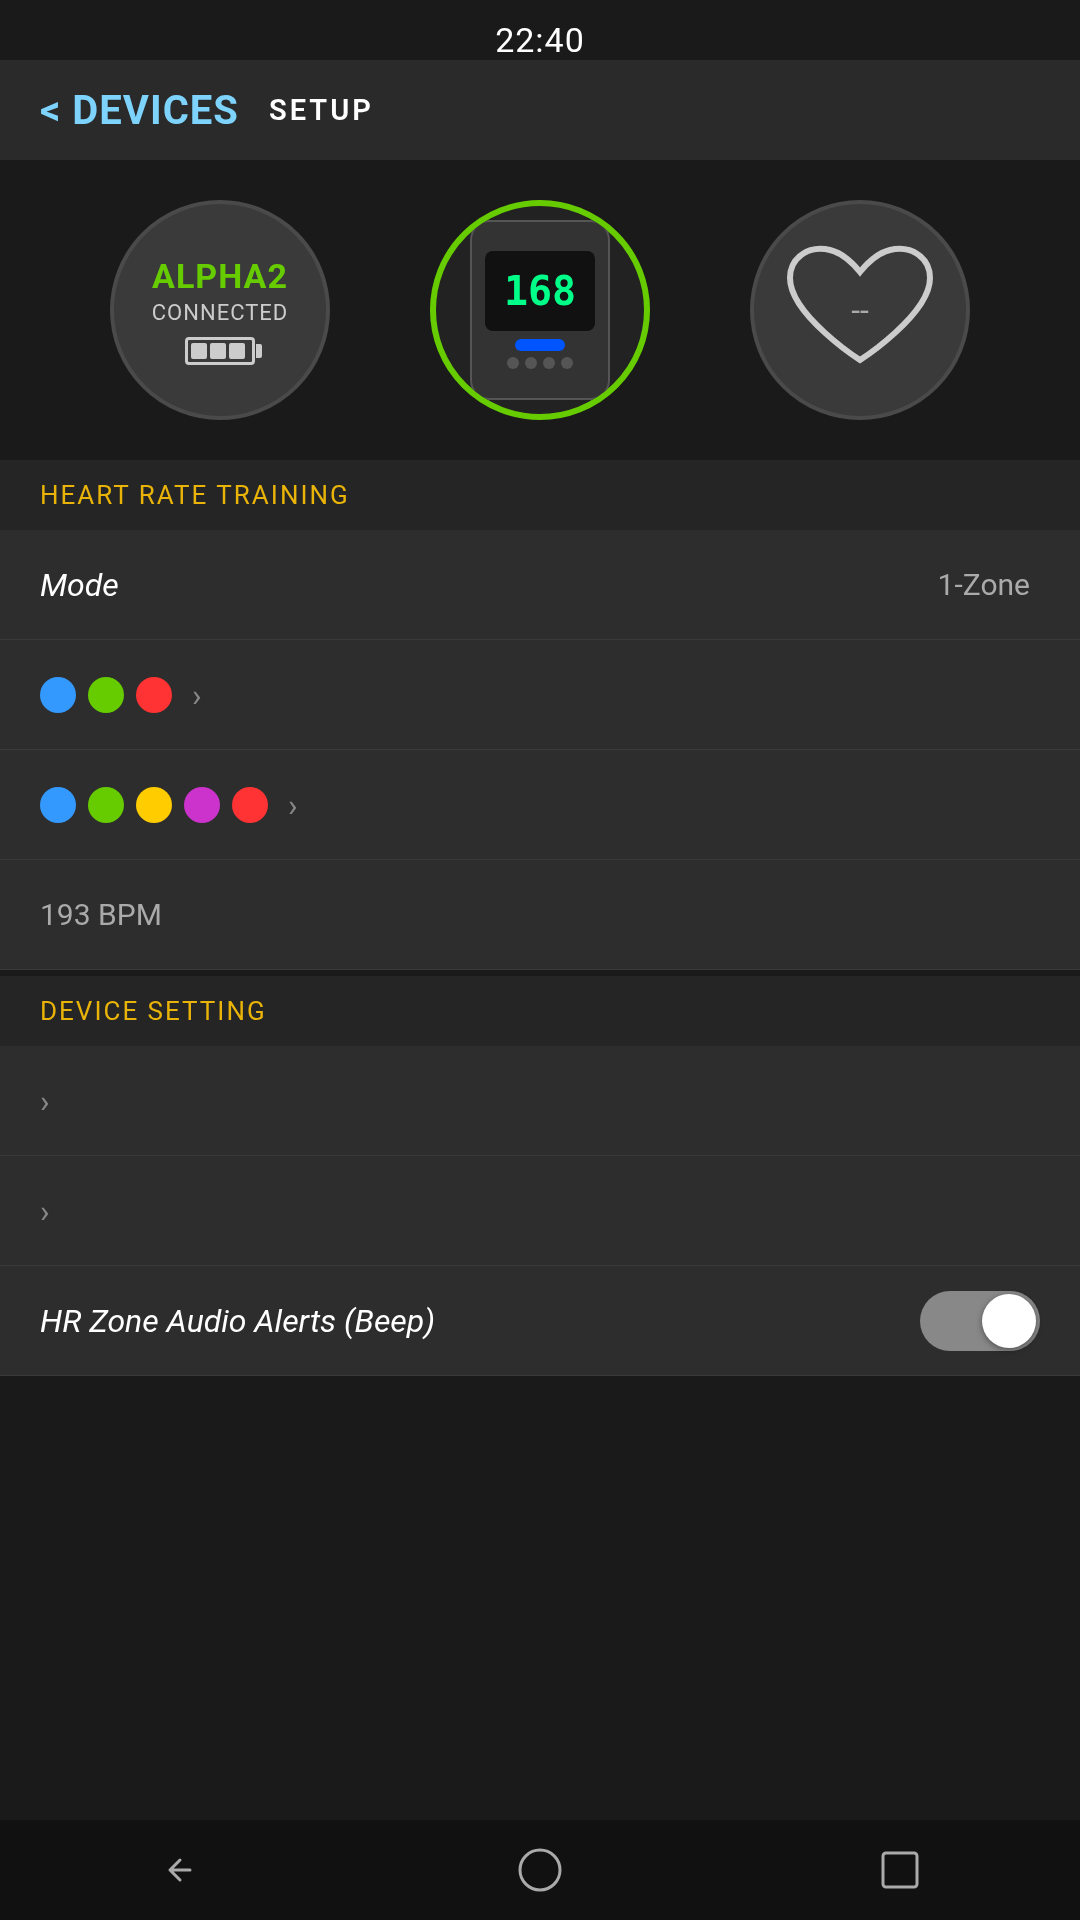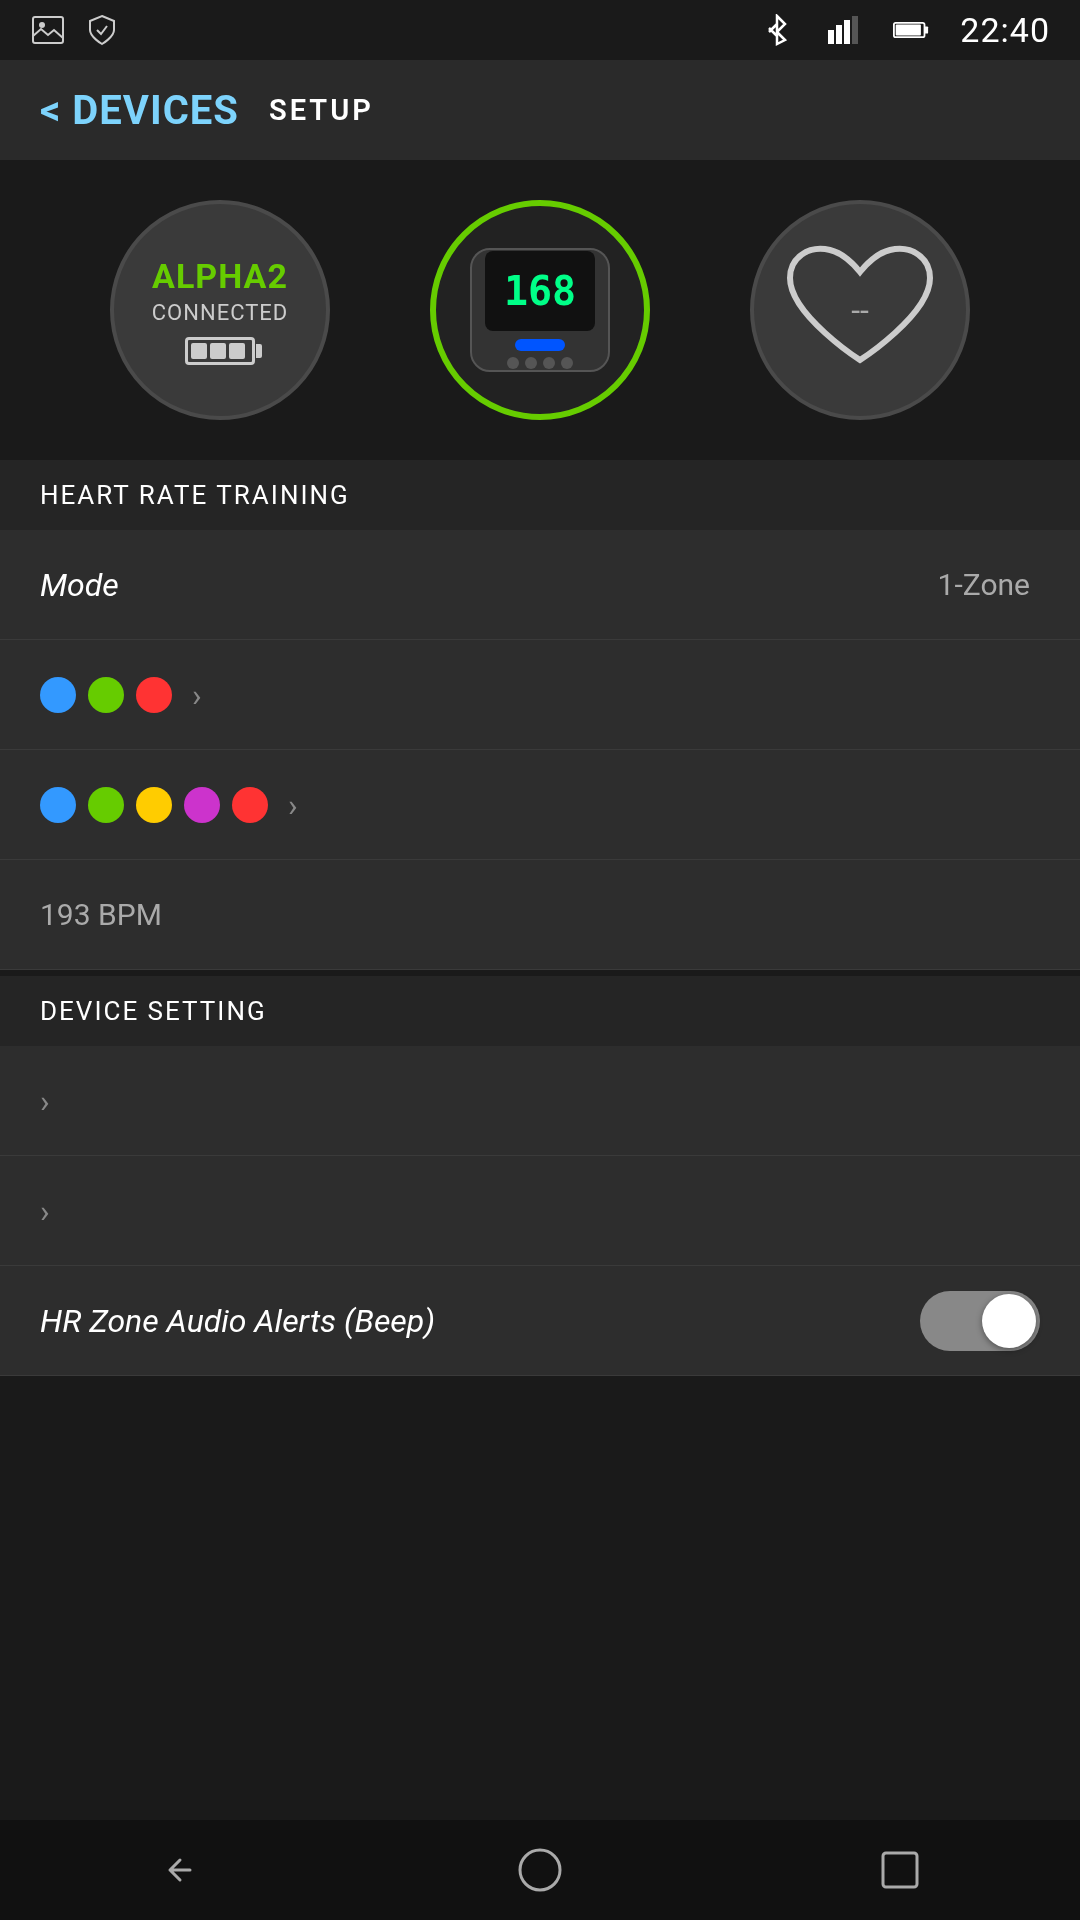--- a/index.html
+++ b/index.html
@@ -14,22 +14,23 @@
       overflow-x: hidden;
     }
 
     
     .status-bar {
       height: 60px;
       background: #1a1a1a;
       display: flex;
       align-items: center;
       justify-content: flex-end;
-      padding: 16px 30px;
+      padding: 0 30px;
       gap: 31px;
+      flex-direction: column;
     }
 
     .status-bar-left {
       margin-right: auto;
       display: flex;
       align-items: center;
       gap: 18px;
     }
 
     .status-icon {
@@ -152,21 +153,21 @@
 
     
     .section-header {
       background: #252525;
       padding: 20px 40px;
     }
 
     .section-title {
       font-size: 26px;
       font-weight: 400;
-      color: #ffffff;
+      color: #eab308;
       letter-spacing: 2px;
       text-transform: uppercase;
     }
 
     
     .list-item {
       background: #2d2d2d;
       border-bottom: 1px solid #3a3a3a;
       display: flex;
       align-items: center;
@@ -261,21 +262,21 @@
       display: flex;
       flex-direction: column;
       align-items: center;
       justify-content: center;
       overflow: hidden;
       position: relative;
     }
 
     .watch-body {
       width: 140px;
-      height: 124px;
+      height: 180px;
       background: #333;
       border-radius: 20px;
       display: flex;
       flex-direction: column;
       align-items: center;
       justify-content: center;
       border: 2px solid #555;
       position: relative;
     }
 

